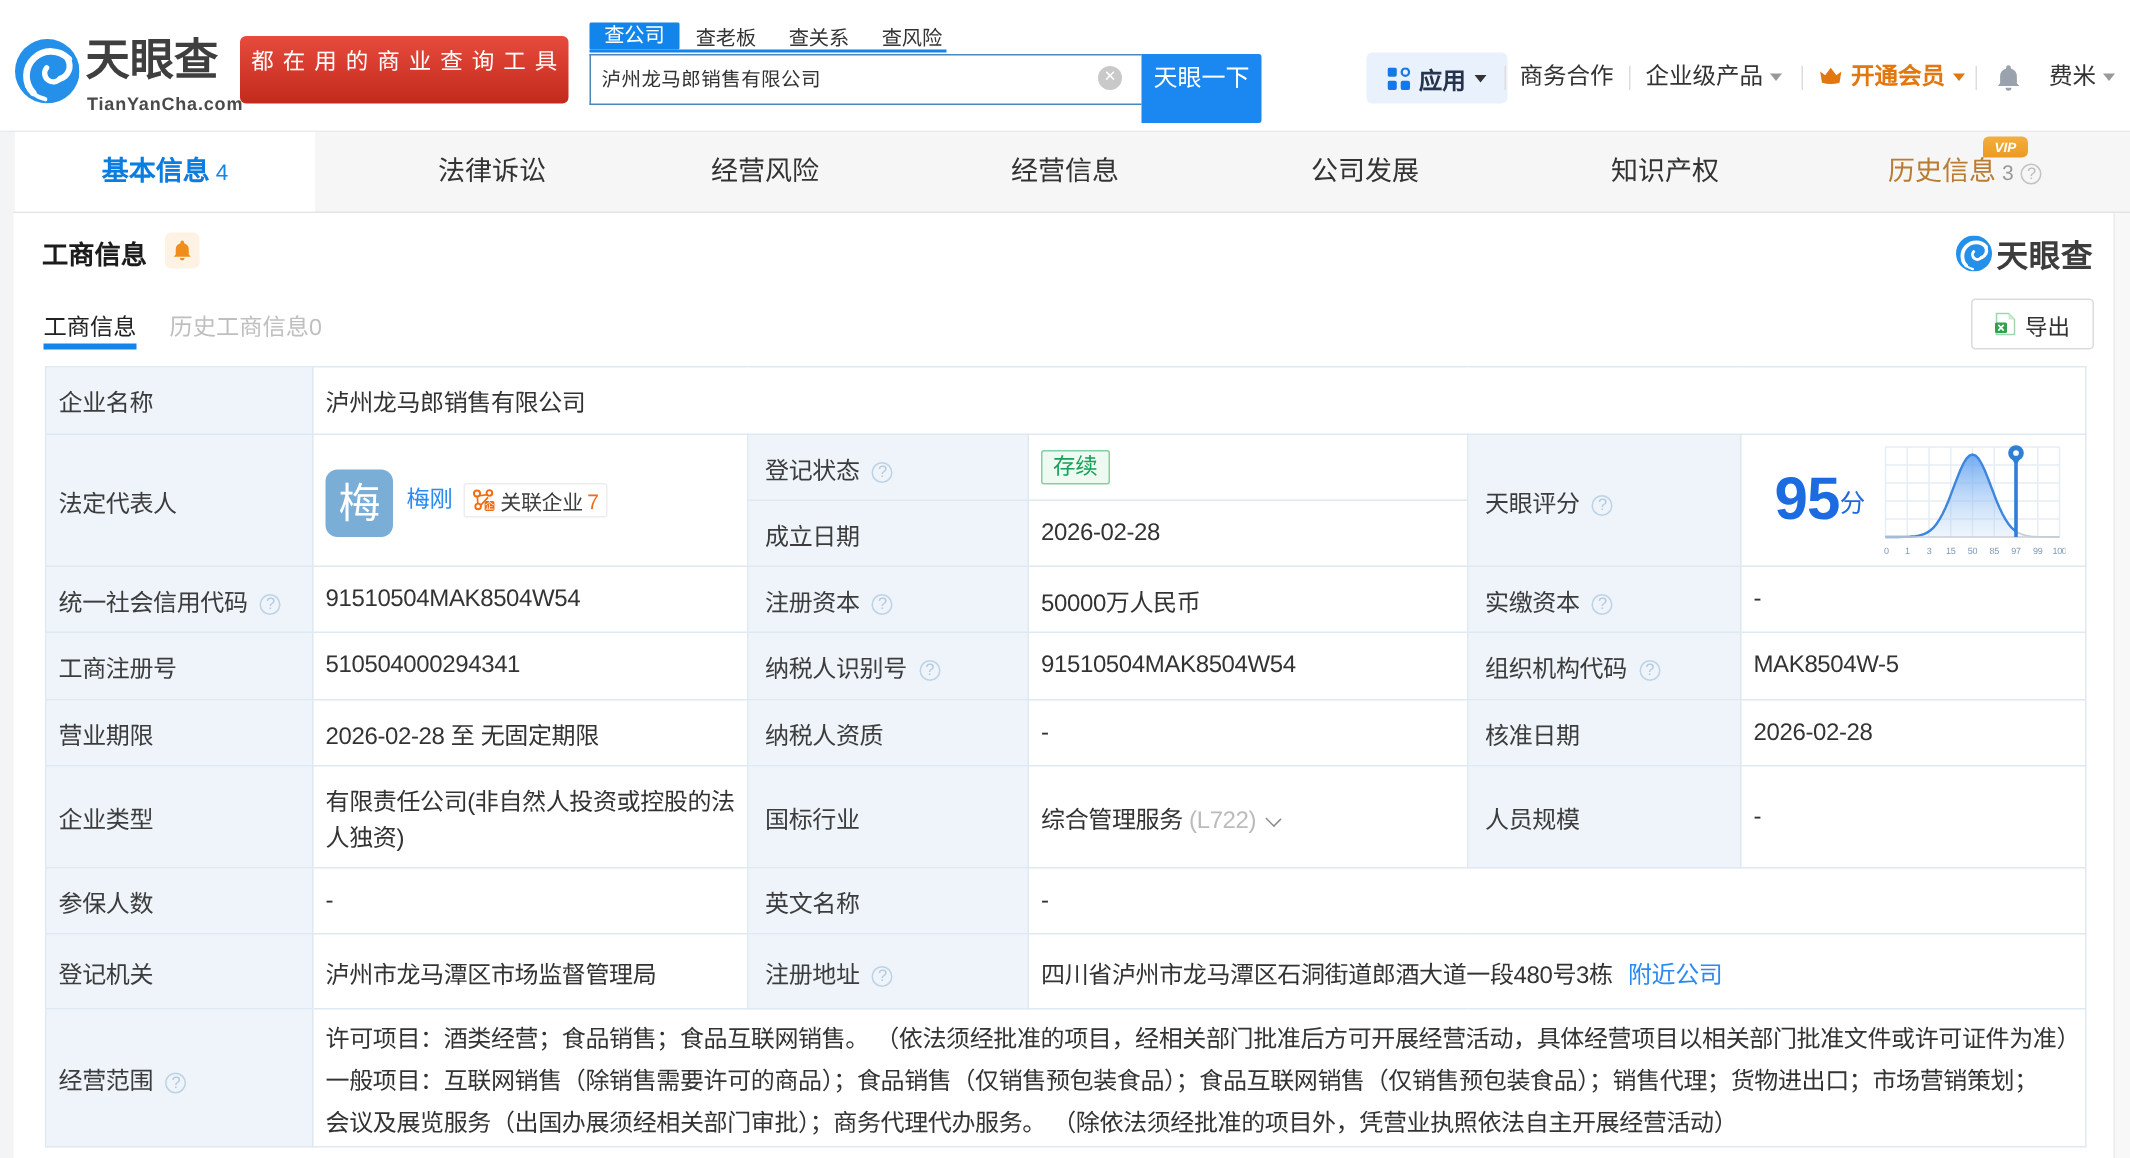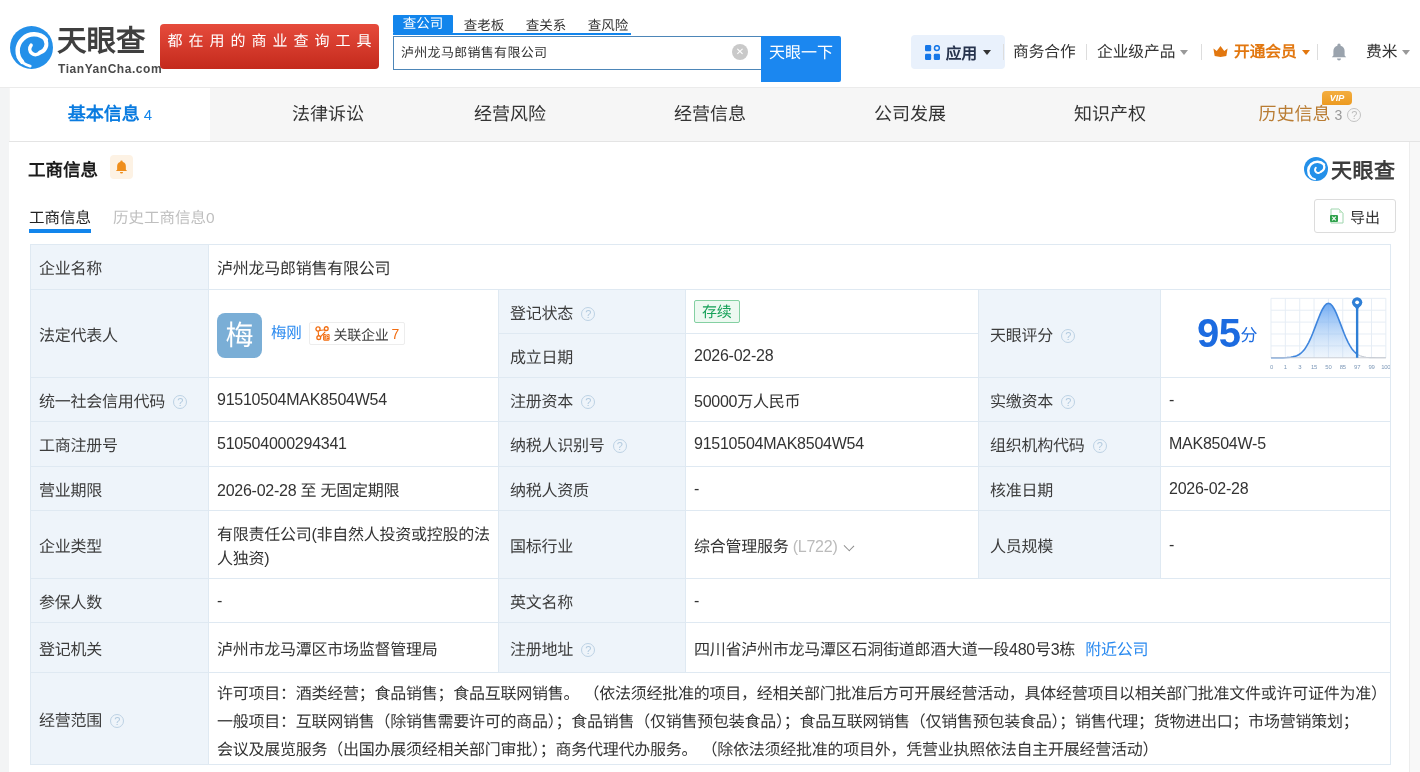--- a/index.html
+++ b/index.html
@@ -174,21 +174,21 @@
               <circle cx="4" cy="12.4" r="2" fill="none" stroke="#f26d11" stroke-width="1.4"></circle>
               <path d="M5 4.8 L10.8 4 M3.4 5.4 L3.8 10.4 M5.8 11.6 L11 6" stroke="#f26d11" stroke-width="1.2"></path>
               <rect x="8.6" y="8.6" width="7" height="7" rx="1.2" fill="#f26d11"></rect>
               <text x="12.1" y="14.2" font-size="6.5" fill="#fff" text-anchor="middle">企</text>
             </svg>关联企业<span class="n">7</span></span></td>
   <td class="lbl l2">登记状态 <span class="qmark">?</span></td>
   <td><span class="tag-green">存续</span></td>
   <td class="lbl l2" rowspan="2">天眼评分 <span class="qmark">?</span></td>
   <td rowspan="2" style="padding:0">
           <div style="display:flex;align-items:center;">
-            <span class="score95" style="margin-left:36px">95</span>
+            <span class="score95" style="margin-left:22px">95</span>
             <span class="scorefen">分</span>
             <svg id="scorechart" width="122" height="80" viewBox="0 0 122 80" style="margin-left:12px">
   <defs>
                 <linearGradient id="cg" x1="0" y1="0" x2="0" y2="1">
                   <stop offset="0" stop-color="#599df1" stop-opacity="0.85"></stop>
                   <stop offset="1" stop-color="#bcd8f5" stop-opacity="0.25"></stop>
                 </linearGradient>
               </defs>
   <g stroke="#e6edf5" stroke-width="1">
     <path d="M2 4 V64 M16.5 4 V64 M31 4 V64 M45.5 4 V64 M60 4 V64 M74.5 4 V64 M89 4 V64 M103.5 4 V64 M118 4 V64"></path>

